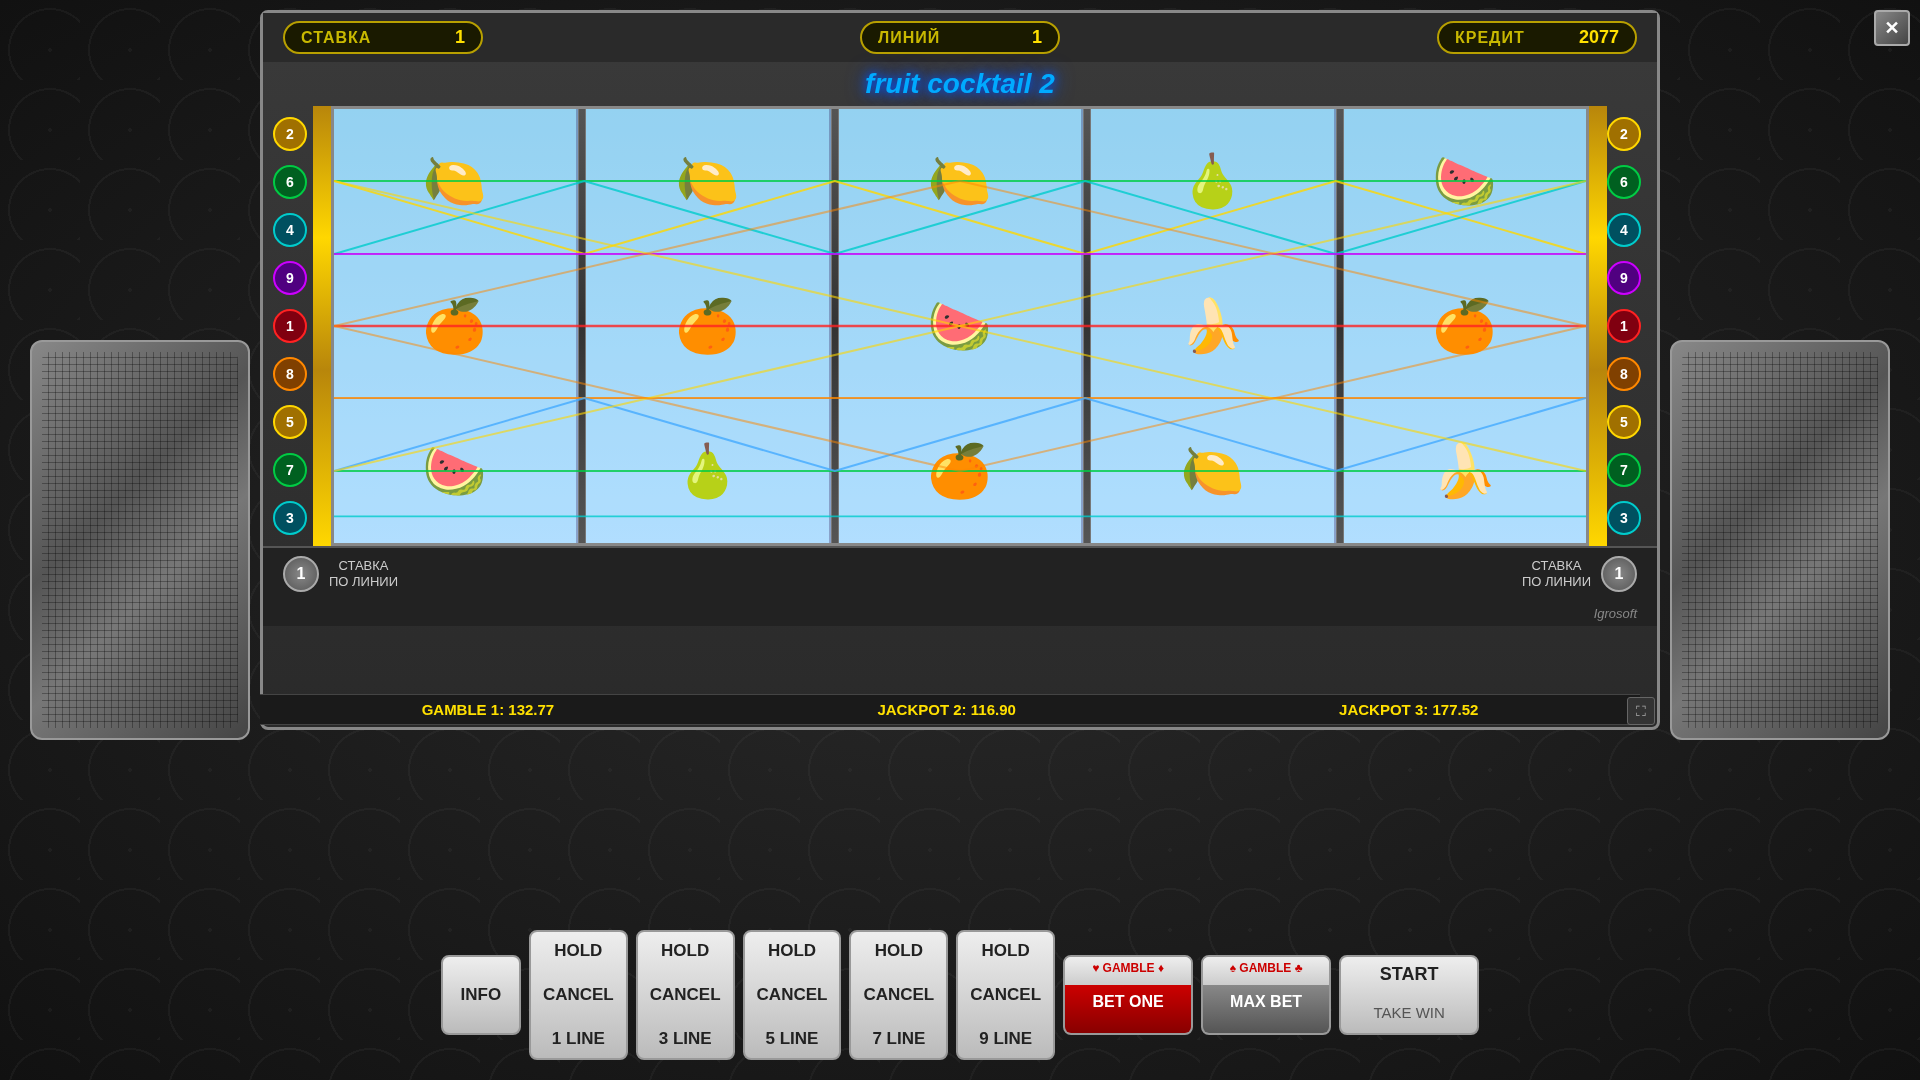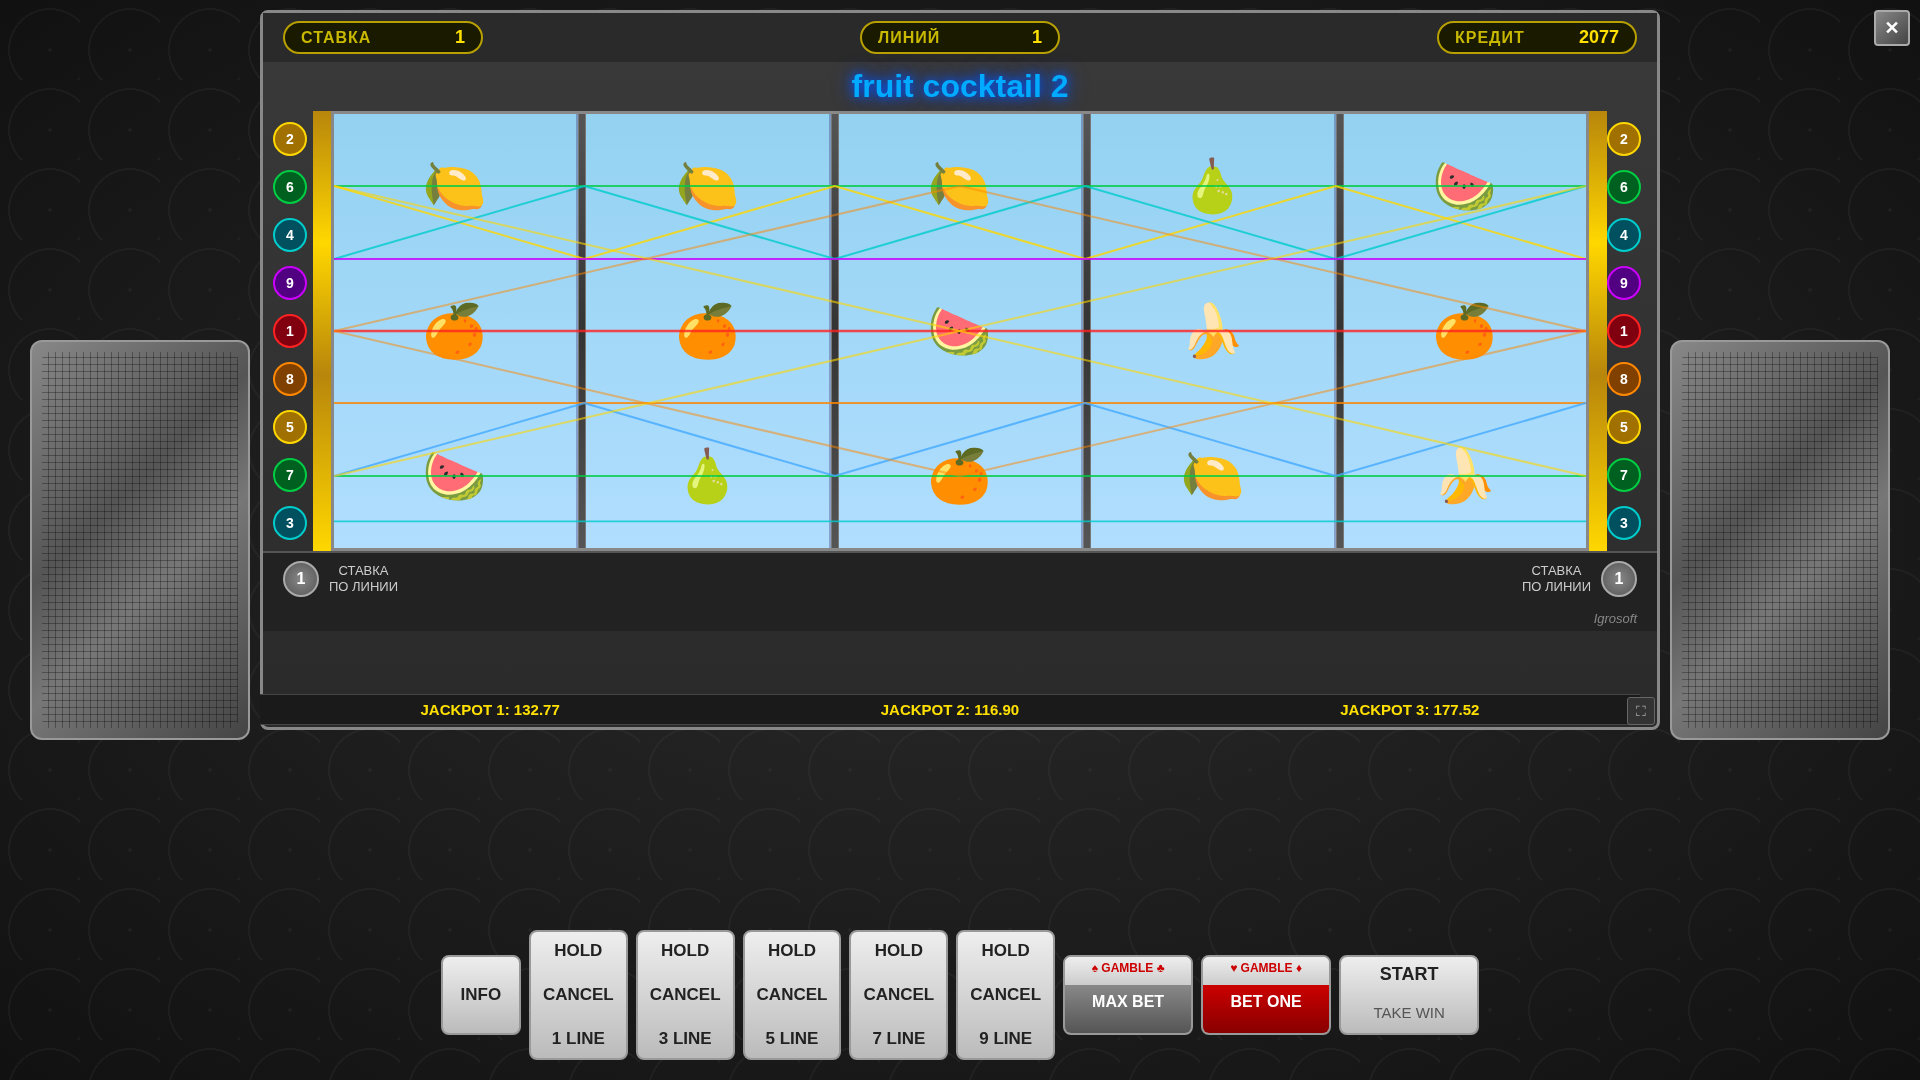--- a/index.html
+++ b/index.html
@@ -90,24 +90,25 @@
       font-size: 18px;
       font-weight: bold;
       margin-left: auto;
       padding-left: 20px;
     }
 
     
     .game-title {
       text-align: center;
       padding: 6px;
-      font-size: 32px;
+      font-size: 28px;
       font-weight: bold;
       color: #00aaff;
       text-shadow: 0 0 10px #0055ff, 0 0 20px #0055ff;
+      font-style: italic;
       font-family: 'Arial Black', sans-serif;
     }
 
     
     .reels-wrapper {
       display: flex;
       align-items: stretch;
       padding: 0 10px;
       height: 440px;
     }
@@ -548,21 +549,21 @@
   </div>
 
   <div style="text-align:right; padding: 4px 20px; background:#222;">
     <span class="igrosoft-logo">Igrosoft</span>
   </div>
 
 </div>
 
 <div style="position:absolute; bottom:355px; left:260px; width:1380px; background:#1a1a1a; border-top:1px solid #444; border-bottom:1px solid #444; display:flex; justify-content:space-around; padding:6px 0;">
   <span class="jackpot-item">
-    <span>JACKPOT 1:</span>
+    <span>GAMBLE 1:</span>
     <span>132.77</span>
   </span>
   <span class="jackpot-item">
     <span>JACKPOT 2:</span>
     <span>116.90</span>
   </span>
   <span class="jackpot-item">
     <span>JACKPOT 3:</span>
     <span>177.52</span>
   </span>
@@ -603,24 +604,24 @@
     <span>7 LINE</span>
   </div>
   <div class="btn-white">
     <span>HOLD</span>
       <br>
     <span>CANCEL</span>
       <br>
     <span>9 LINE</span>
   </div>
   <div class="btn-gamble-red">
+    <div class="btn-gamble-top">♥ GAMBLE ♦</div>
+    <div class="btn-gamble-bottom-red">BET ONE</div>
+  </div>
+  <div class="btn-gamble-red">
     <div class="btn-gamble-top">♠ GAMBLE ♣</div>
     <div class="btn-gamble-bottom-gray">MAX BET</div>
-  </div>
-  <div class="btn-gamble-red">
-    <div class="btn-gamble-top">♥ GAMBLE ♦</div>
-    <div class="btn-gamble-bottom-red">BET ONE</div>
   </div>
   <div class="btn-start">
     <div class="btn-start-top">START</div>
     <div class="btn-start-bottom">TAKE WIN</div>
   </div>
 </div>
 
 </body></html>

